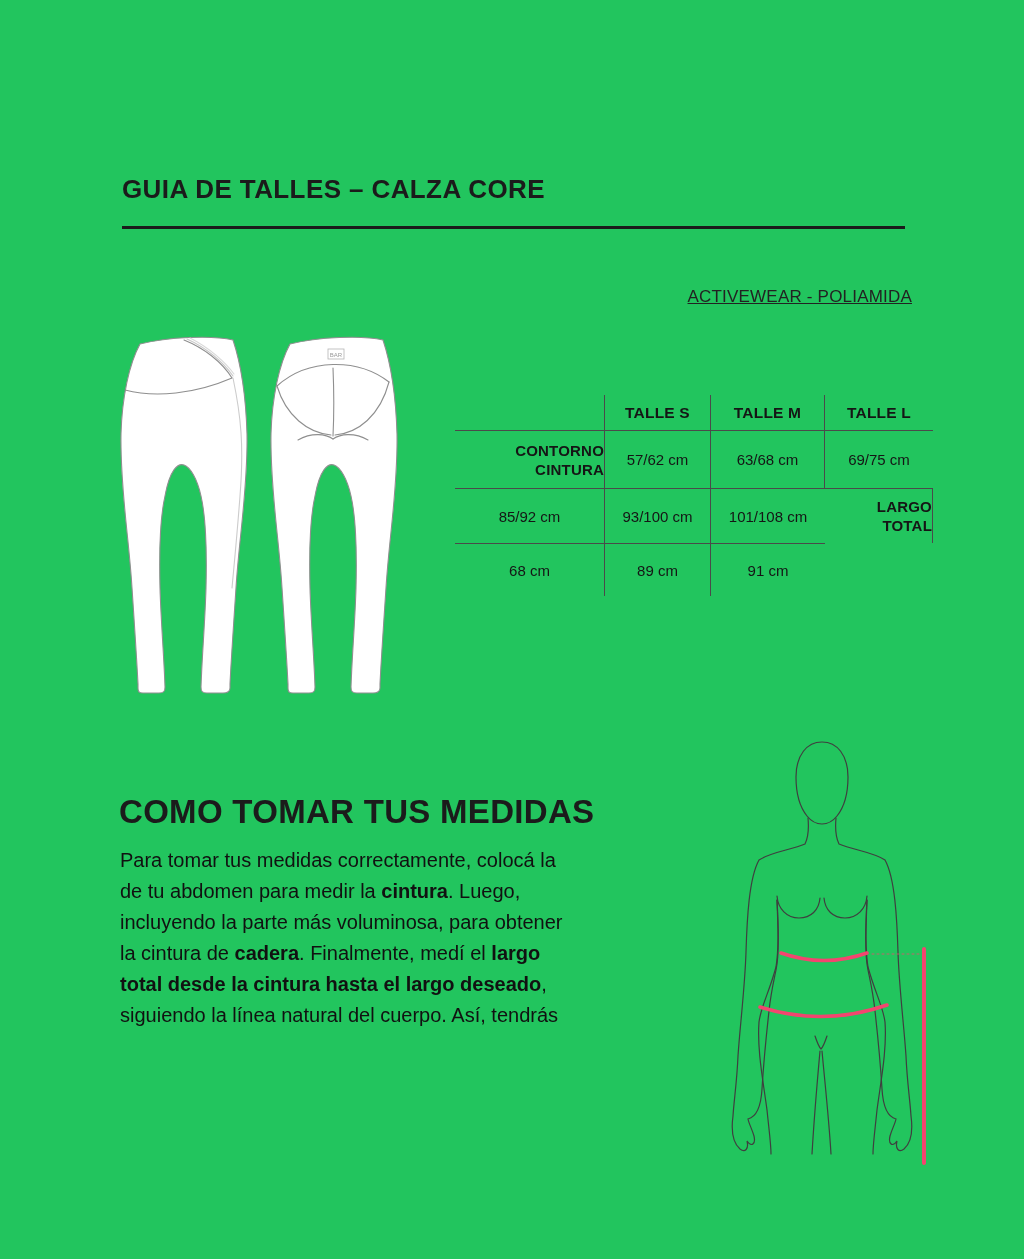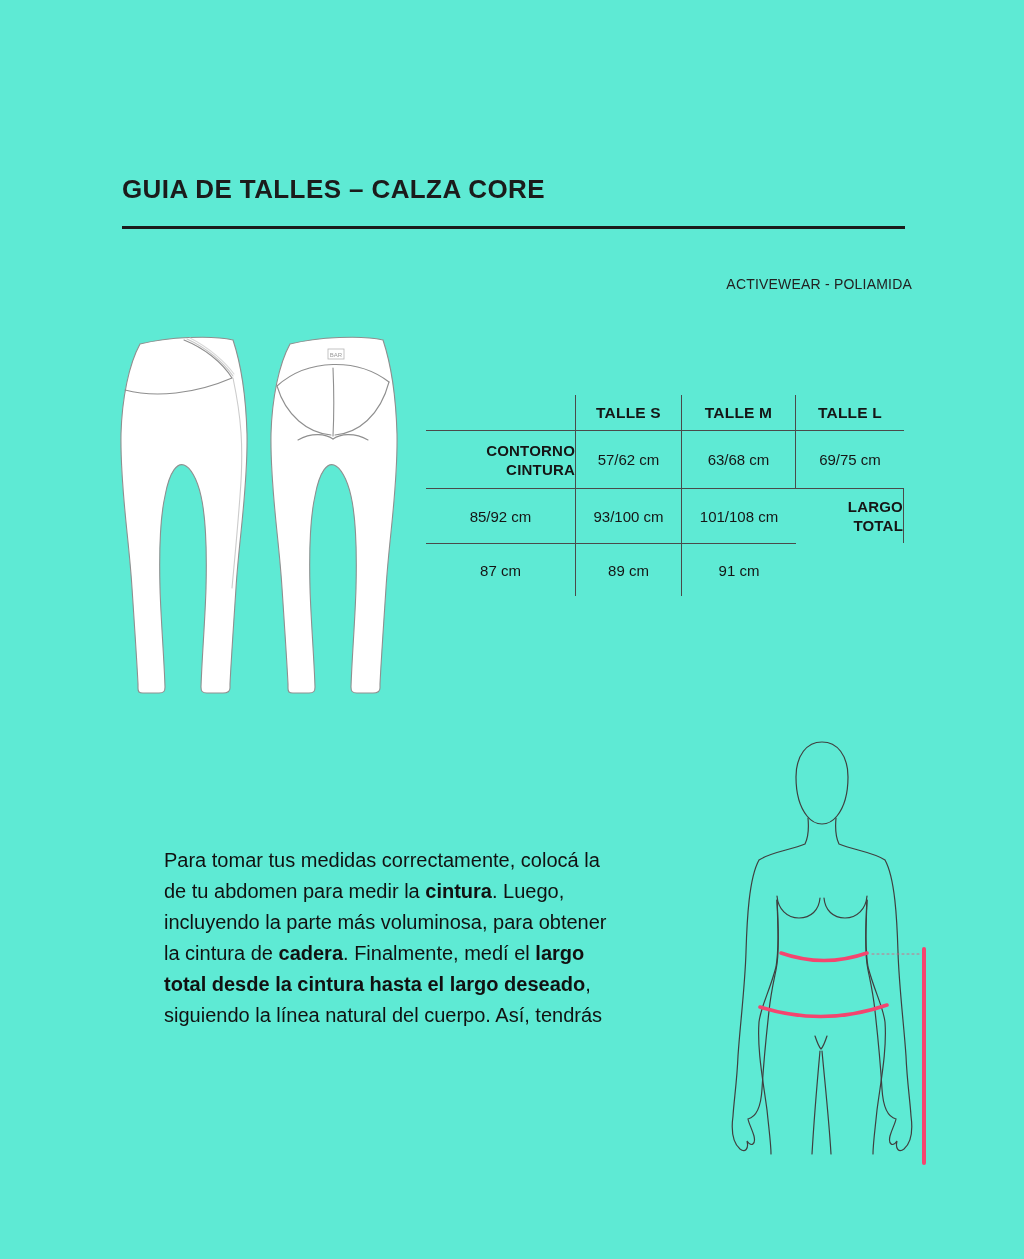--- a/index.html
+++ b/index.html
@@ -1,39 +1,39 @@
 <!DOCTYPE html>
 <html><head>
 <meta charset="utf-8">
 <style>
   html,body{margin:0;padding:0;background:#ffffff;}
-  #canvas{position:relative;width:1024px;height:1259px;background:#5eead4;overflow:hidden;
+  #canvas{position:relative;width:1024px;height:1259px;background:#22c55e;overflow:hidden;
           font-family:"Liberation Sans",sans-serif;color:#1c1c1c;}
   .abs{position:absolute;}
 
   
   #page-title{left:122px;top:172px;font-size:26px;font-weight:600;letter-spacing:.4px;line-height:34px;color:#1b1b1b;}
   #title-rule{left:122px;top:226px;width:783px;height:3px;background:#1b1b1b;}
-  #material-label{right:112px;top:276px;font-size:14px;line-height:17px;color:#222;letter-spacing:.2px;}
+  #material-label{right:112px;top:288px;font-size:17px;line-height:17px;color:#222;letter-spacing:.2px;text-decoration:underline;}
 
   
-  #size-table{left:426px;top:395px;width:478px;display:grid;
+  #size-table{left:455px;top:395px;width:478px;display:grid;
               grid-template-columns:150px 106px 114px 108px;
               grid-template-rows:35px 58px 55px 53px;}
   #size-table .cell{display:flex;align-items:center;justify-content:center;text-align:center;
                     font-size:15px;color:#151515;}
   #size-table .vline{border-right:1px solid #4a4a4a;}
   #size-table .hline{border-top:1px solid #4a4a4a;}
   #size-table .colhead{font-weight:700;font-size:15.5px;letter-spacing:.2px;}
   #size-table .rowlabel{justify-content:flex-start;text-align:right;font-weight:700;
                         line-height:19px;padding-left:7px;letter-spacing:.2px;}
 
   
   #howto-heading{left:119px;top:792px;font-size:33px;font-weight:600;letter-spacing:.3px;line-height:40px;color:#1b1b1b;}
-  #howto-para{left:120px;top:845px;width:600px;font-size:20px;line-height:31px;color:#111;margin-left:44px;}
+  #howto-para{left:120px;top:845px;width:600px;font-size:20px;line-height:31px;color:#111;}
   #howto-para b{font-weight:700;}
 
   svg{display:block;}
 </style>
 </head>
 <body>
 
 <div id="canvas">
 
   <div class="abs" id="page-title">GUIA DE TALLES – CALZA CORE</div>
@@ -103,25 +103,26 @@
     <div class="cell vline hline rowlabel">CONTORNO CINTURA</div>
     <div class="cell vline hline">57/62 cm</div>
     <div class="cell vline hline">63/68 cm</div>
     <div class="cell hline">69/75 cm</div>
 
     <div class="cell vline hline">85/92 cm</div>
     <div class="cell vline hline">93/100 cm</div>
     <div class="cell hline">101/108 cm</div>
 
     <div class="cell vline hline rowlabel">LARGO TOTAL</div>
-    <div class="cell vline hline">87 cm</div>
+    <div class="cell vline hline">68 cm</div>
     <div class="cell vline hline">89 cm</div>
     <div class="cell hline">91 cm</div>
   </div>
 
+  <div class="abs" id="howto-heading">COMO TOMAR TUS MEDIDAS</div>
 
   <div class="abs" id="howto-para">
     <div><span>Para tomar tus medidas correctamente, colocá la</span></div>
     <div><span>de tu abdomen para medir la </span><b>cintura</b><span>. Luego,</span></div>
     <div><span>incluyendo la parte más voluminosa, para obtener</span></div>
     <div><span>la cintura de </span><b>cadera</b><span>. Finalmente, medí el </span><b>largo</b></div>
     <div><b>total desde la cintura hasta el largo deseado</b><span>,</span></div>
     <div><span>siguiendo la línea natural del cuerpo. Así, tendrás</span></div>
   </div>
 

